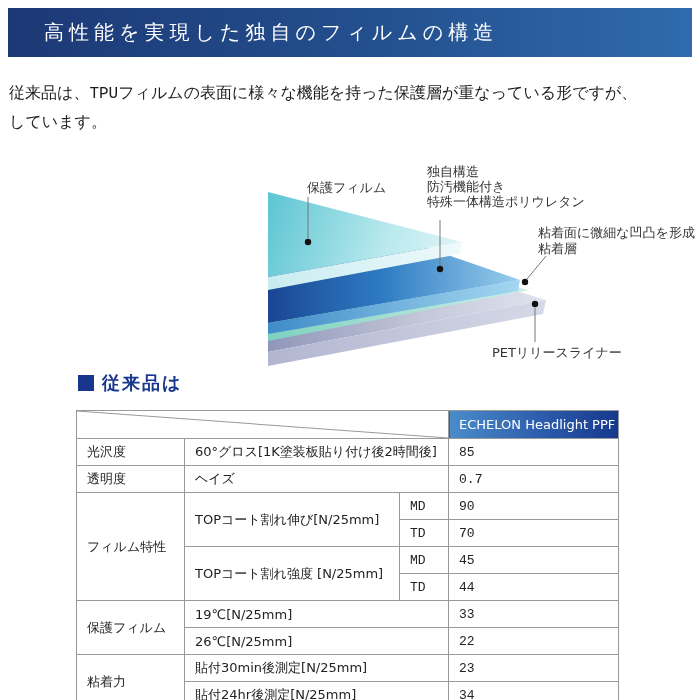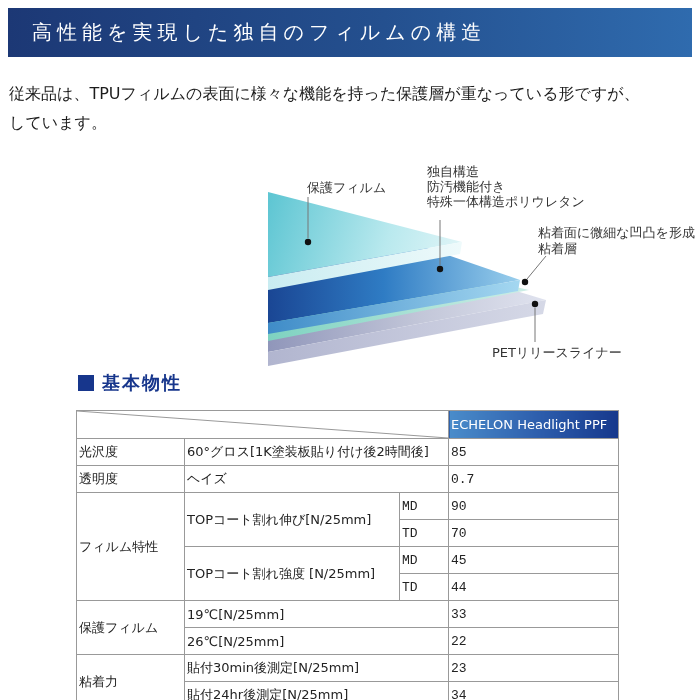--- a/index.html
+++ b/index.html
@@ -4,39 +4,39 @@
 <style>
   html,body{margin:0;padding:0;background:#fff;}
   .page{position:relative;width:700px;height:700px;background:#fff;overflow:hidden;
         font-family:"DejaVu Sans","Liberation Sans",sans-serif;color:#1a1a1a;}
 
   
   .title-bar{position:absolute;left:8px;top:8px;width:684px;height:49px;
     background:linear-gradient(90deg,#1c3875 0%,#24508f 55%,#2f6bae 100%);
     display:flex;align-items:center;}
   .title-bar span{color:#fff;font-family:"DejaVu Serif","Liberation Serif",serif;
-    font-size:20px;letter-spacing:5px;padding-left:24px;white-space:nowrap;}
+    font-size:20px;letter-spacing:5px;padding-left:36px;white-space:nowrap;}
 
   
   .intro{position:absolute;left:9px;top:80px;width:688px;font-size:16px;line-height:28.5px;color:#1c1c1c;}
-  .intro div{white-space:nowrap;}
+  .intro div{white-space:nowrap;font-family:Liberation Mono, monospace;}
 
   
   .diagram-svg{position:absolute;left:0;top:0;width:700px;height:400px;}
   .dlabel{position:absolute;font-size:13px;color:#333;white-space:nowrap;line-height:15px;}
 
   
   .section-head{position:absolute;left:78px;top:371px;display:flex;align-items:center;}
   .section-head .sq{width:16px;height:16px;background:#17368c;display:inline-block;margin-right:8px;}
   .section-head .txt{color:#17368c;font-size:18px;font-weight:bold;letter-spacing:2px;}
 
   
   table.props{position:absolute;left:76px;top:410px;width:542px;border-collapse:collapse;
     table-layout:fixed;font-size:13px;color:#222;border:1px solid #888;}
-  table.props td,table.props th{border:1px solid #999;padding:0 0 0 2px;height:26px;
+  table.props td,table.props th{border:1px solid #999;padding:0 0 0 10px;height:26px;
     text-align:left;vertical-align:middle;font-weight:normal;overflow:hidden;white-space:nowrap;}
   table.props tr.head td, table.props tr.head th{height:27px;}
   td.diag{position:relative;padding:0;}
   td.diag svg{position:absolute;left:0;top:0;width:100%;height:100%;}
   th.product{background:linear-gradient(90deg,#4a8cca 0%,#2c5cab 55%,#16388c 100%);
     color:#fff;font-weight:bold;text-align:center;padding:0;font-size:13px;}
   td.ctr{text-align:center;padding:0;font-family:Liberation Mono, monospace;}
   td.plabel{padding-left:13px;}
 </style>
 </head>
@@ -120,21 +120,21 @@
     <div>特殊一体構造ポリウレタン</div>
   </div>
   <div class="dlabel" style="left:538px;top:225px;line-height:16px">
     <div>粘着面に微細な凹凸を形成</div>
     <div>粘着層</div>
   </div>
   <div class="dlabel" style="left:492px;top:345px">PETリリースライナー</div>
 
   <div class="section-head">
     <span class="sq"></span>
-    <span class="txt">基本物性</span>
+    <span class="txt">従来品は</span>
   </div>
 
   <table class="props">
     <colgroup>
         <col style="width:108px">
         <col style="width:215px">
         <col style="width:49px">
         <col style="width:170px">
       </colgroup>
     <tbody>

